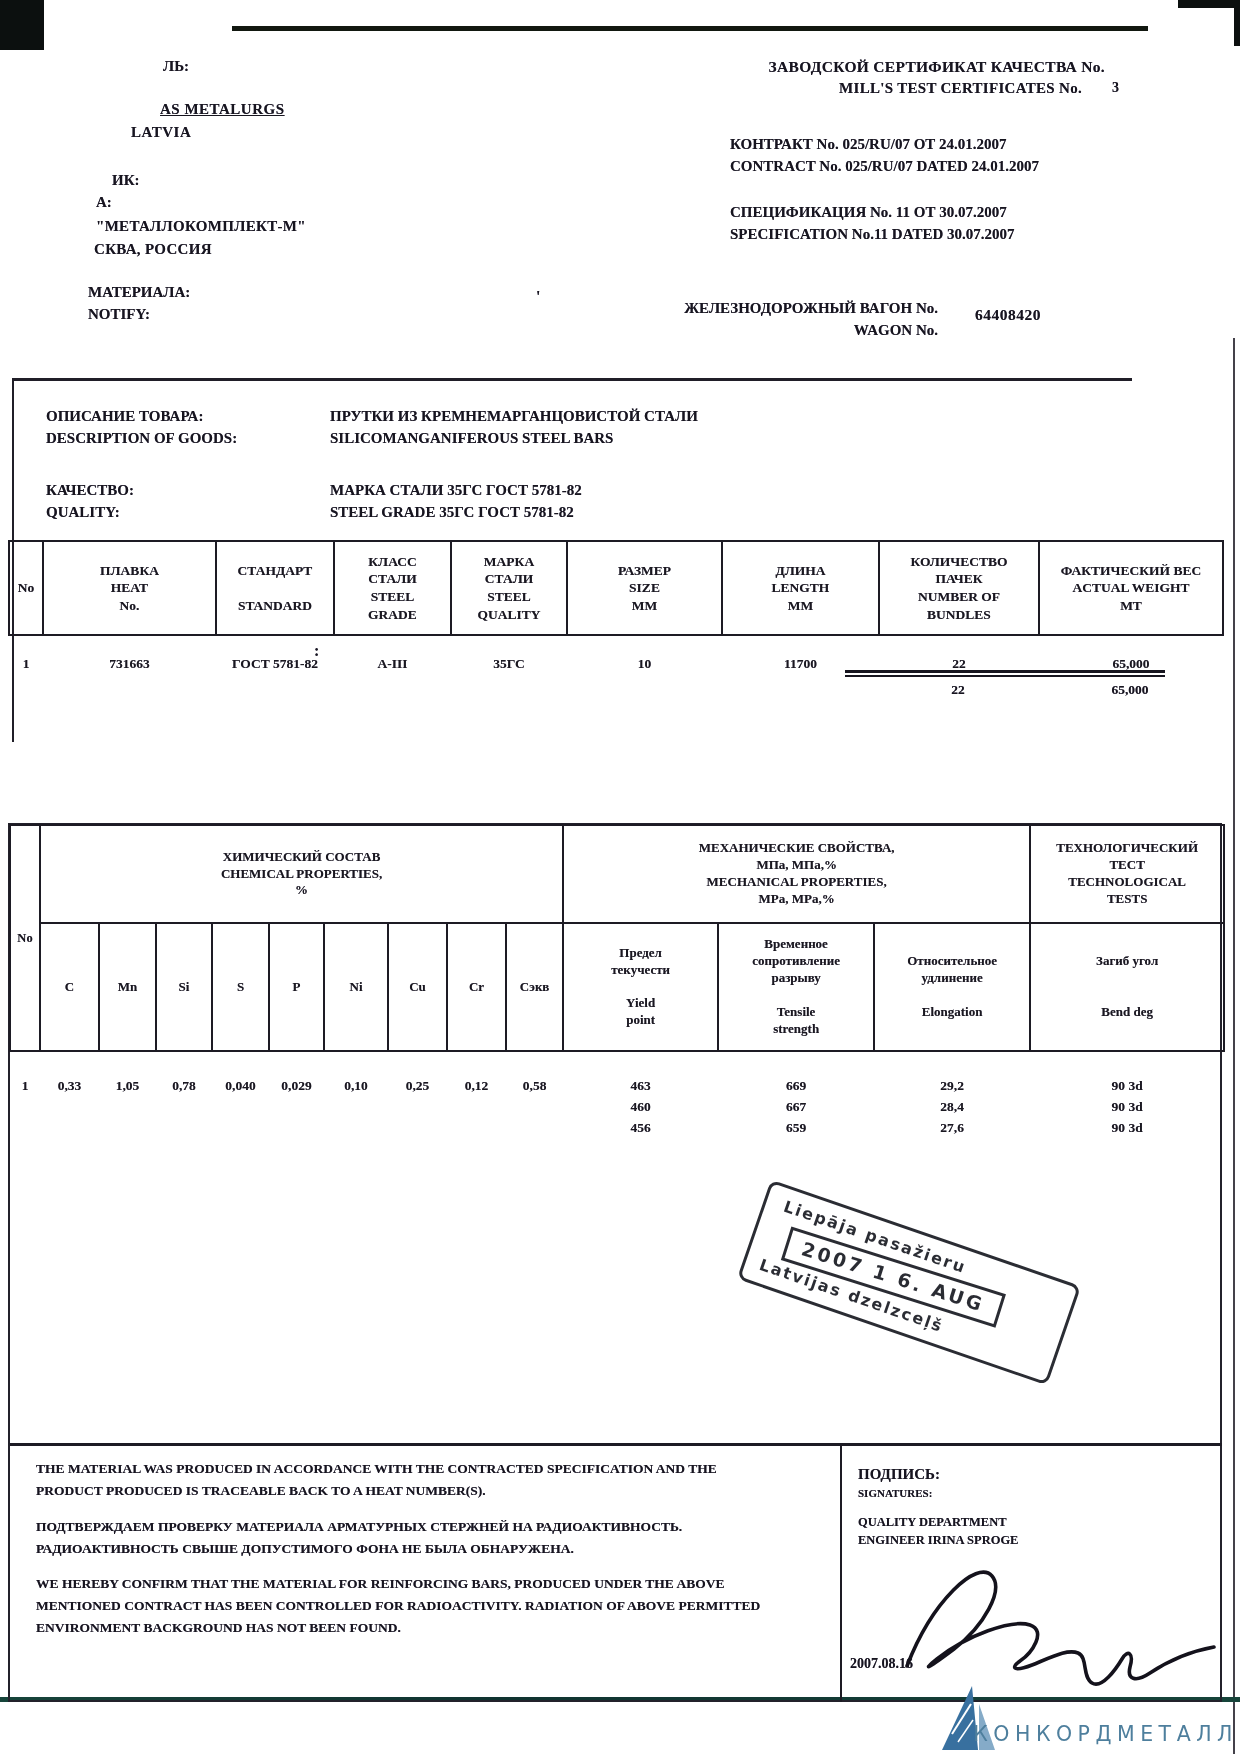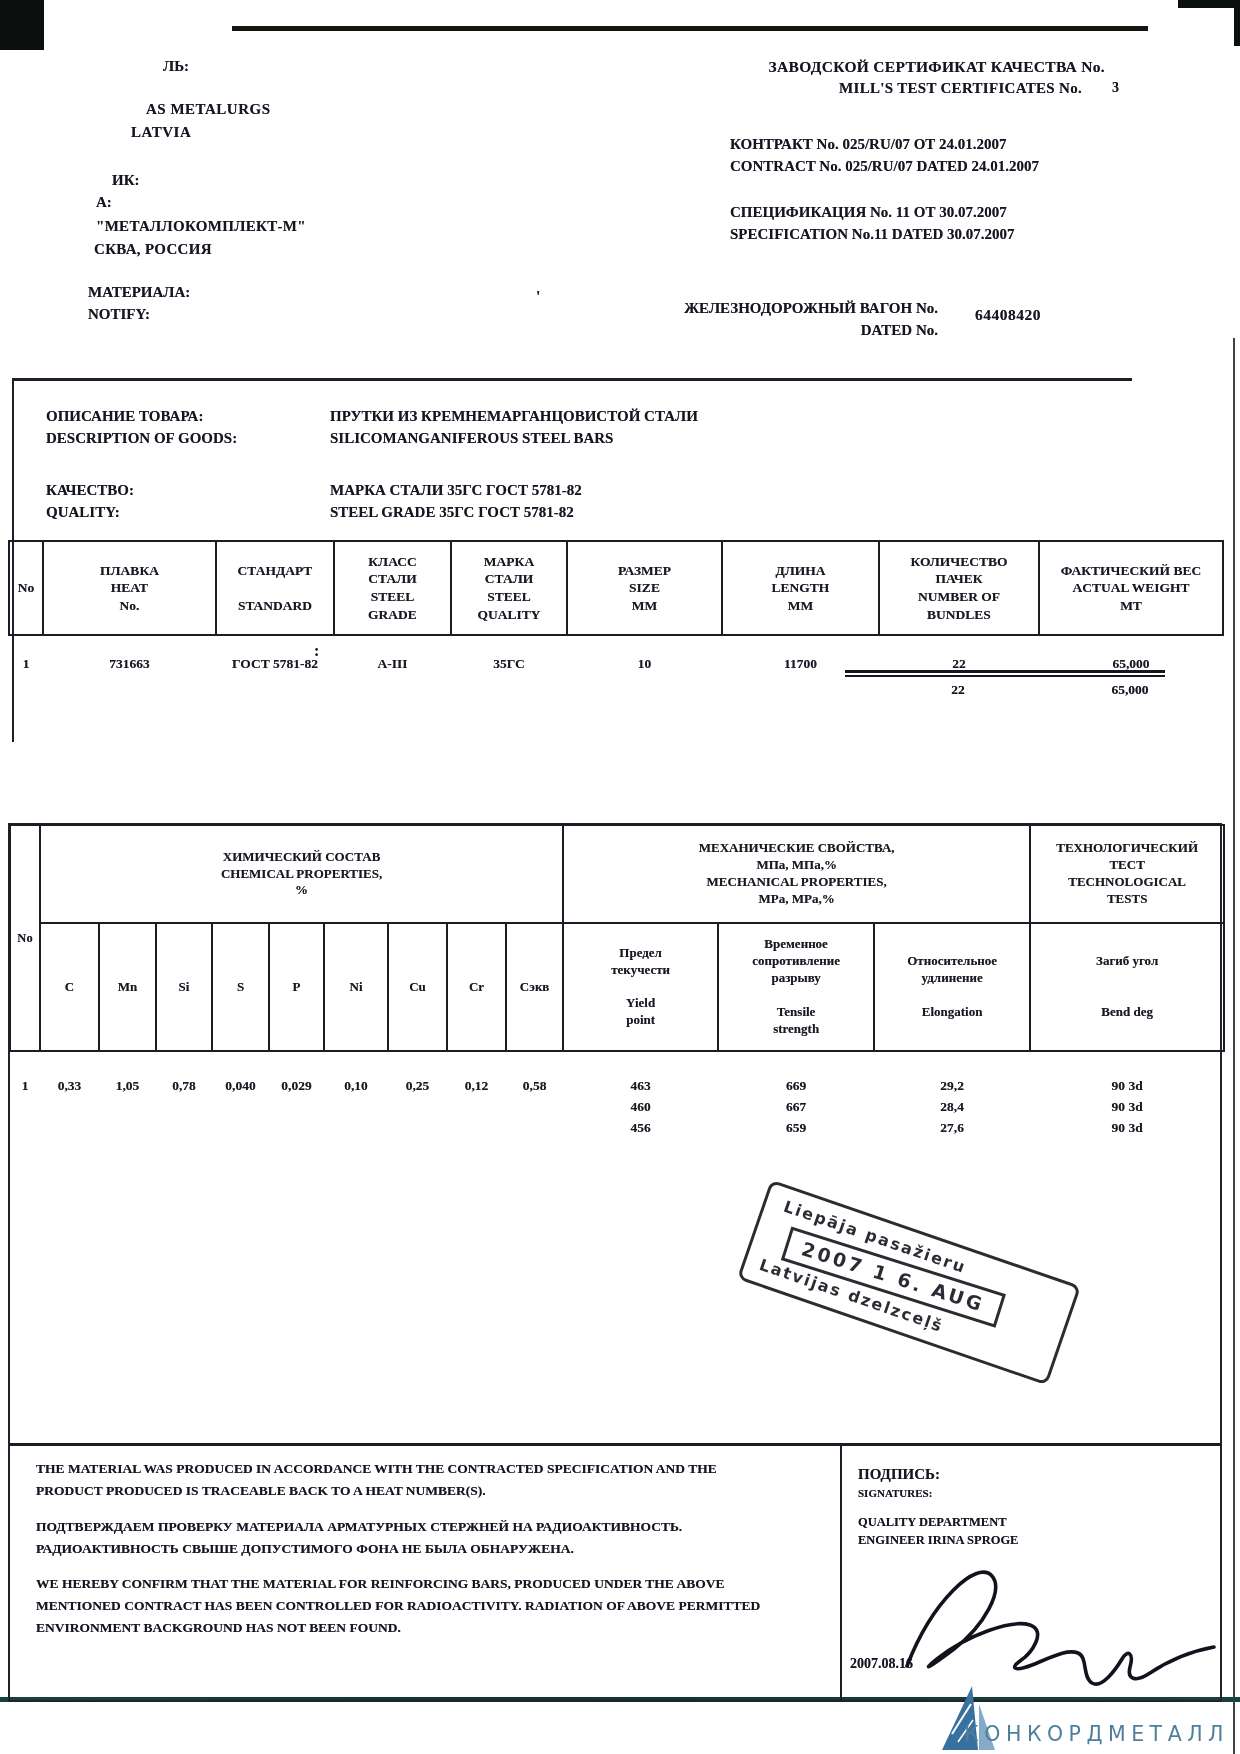--- a/index.html
+++ b/index.html
@@ -49,41 +49,41 @@
   <div class="abs art" style="left:0;top:0;width:44px;height:50px;"></div>
   <div class="abs art" style="left:232px;top:26px;width:916px;height:5px;background:#121810;"></div>
   <div class="abs art" style="left:1178px;top:0;width:62px;height:8px;"></div>
   <div class="abs art" style="left:1234px;top:0;width:6px;height:46px;"></div>
   <div class="abs" style="left:1233px;top:338px;width:2px;height:1416px;background:#44414a;"></div>
   <div class="abs ink" style="left:536px;top:288px;font-size:16px;">'</div>
   <div class="abs ink" style="left:314px;top:642px;font-size:16px;">:</div>
   <div class="abs" style="left:0;top:1697px;width:1240px;height:5px;background:linear-gradient(90deg,#16443a,#0f3330 40%,#16443a);"></div>
 
   <div class="abs ink" style="left:163px;top:58px;font-size:15px;">ЛЬ:</div>
-  <div class="abs ink" style="left:146px;top:101px;font-size:15px;letter-spacing:.5px;">AS METALURGS</div>
+  <div class="abs ink" style="left:160px;top:101px;font-size:15px;letter-spacing:.5px;text-decoration:underline;">AS METALURGS</div>
   <div class="abs ink" style="left:131px;top:124px;font-size:15px;letter-spacing:.5px;">LATVIA</div>
   <div class="abs ink" style="left:112px;top:172px;font-size:15px;">ИК:</div>
   <div class="abs ink" style="left:96px;top:194px;font-size:15px;">А:</div>
   <div class="abs ink" style="left:96px;top:218px;font-size:15px;letter-spacing:.3px;">"МЕТАЛЛОКОМПЛЕКТ-М"</div>
   <div class="abs ink" style="left:94px;top:241px;font-size:15px;letter-spacing:.3px;">СКВА, РОССИЯ</div>
   <div class="abs ink" style="left:88px;top:284px;font-size:15px;">МАТЕРИАЛА:</div>
   <div class="abs ink" style="left:88px;top:306px;font-size:15px;">NOTIFY:</div>
 
   <div class="abs ink rt" style="left:560px;top:58px;width:545px;font-size:15.5px;letter-spacing:.3px;">ЗАВОДСКОЙ СЕРТИФИКАТ КАЧЕСТВА  No.</div>
   <div class="abs ink rt" style="left:560px;top:80px;width:522px;font-size:15px;letter-spacing:.3px;">MILL'S TEST CERTIFICATES  No.</div>
   <div class="abs ink" style="left:1112px;top:80px;font-size:14px;">3</div>
 
   <div class="abs ink" style="left:730px;top:136px;font-size:15px;">КОНТРАКТ No. 025/RU/07 ОТ 24.01.2007</div>
   <div class="abs ink" style="left:730px;top:158px;font-size:15px;">CONTRACT No. 025/RU/07 DATED 24.01.2007</div>
 
   <div class="abs ink" style="left:730px;top:204px;font-size:15px;">СПЕЦИФИКАЦИЯ No. 11 ОТ 30.07.2007</div>
   <div class="abs ink" style="left:730px;top:226px;font-size:15px;">SPECIFICATION No.11  DATED 30.07.2007</div>
 
   <div class="abs ink rt" style="left:640px;top:300px;width:298px;font-size:15px;">ЖЕЛЕЗНОДОРОЖНЫЙ ВАГОН No.</div>
-  <div class="abs ink rt" style="left:640px;top:322px;width:298px;font-size:15px;">DATED No.</div>
+  <div class="abs ink rt" style="left:640px;top:322px;width:298px;font-size:15px;">WAGON No.</div>
   <div class="abs ink" style="left:975px;top:306px;font-size:15.5px;letter-spacing:.5px;">64408420</div>
 
   <div class="abs" style="left:12px;top:378px;width:1120px;height:3px;background:#201e28;"></div>
   <div class="abs" style="left:12px;top:378px;width:2px;height:364px;background:#201e28;"></div>
 
   <div class="abs ink" style="left:46px;top:408px;font-size:15px;">ОПИСАНИЕ ТОВАРА:</div>
   <div class="abs ink" style="left:46px;top:430px;font-size:15px;">DESCRIPTION OF GOODS:</div>
   <div class="abs ink" style="left:330px;top:408px;font-size:15px;">ПРУТКИ ИЗ КРЕМНЕМАРГАНЦОВИСТОЙ СТАЛИ</div>
   <div class="abs ink" style="left:330px;top:430px;font-size:15px;">SILICOMANGANIFEROUS STEEL BARS</div>
 
@@ -276,15 +276,15 @@
       </div>
     </div>
   </div>
 
   <svg class="abs" style="left:938px;top:1682px;" width="60" height="70" viewBox="0 0 60 70">
     <polygon points="4,68 34,4 40,68" fill="#38709f"></polygon>
     <polygon points="41,22 57,68 41,68" fill="#85abc8"></polygon>
     <line x1="14" y1="52" x2="33" y2="22" stroke="#ffffff" stroke-width="2"></line>
     <line x1="20" y1="60" x2="35" y2="38" stroke="#ffffff" stroke-width="1.5"></line>
   </svg>
-  <div class="brand abs" style="right:11px;top:1722px;font-size:20.5px;letter-spacing:5.5px;color:#4e7f9d;">КОНКОРДМЕТАЛЛ</div>
+  <div class="brand abs" style="right:2px;top:1722px;font-size:20.5px;letter-spacing:5.5px;color:#4e7f9d;">КОНКОРДМЕТАЛЛ</div>
 
 </div>
 
 </body></html>

